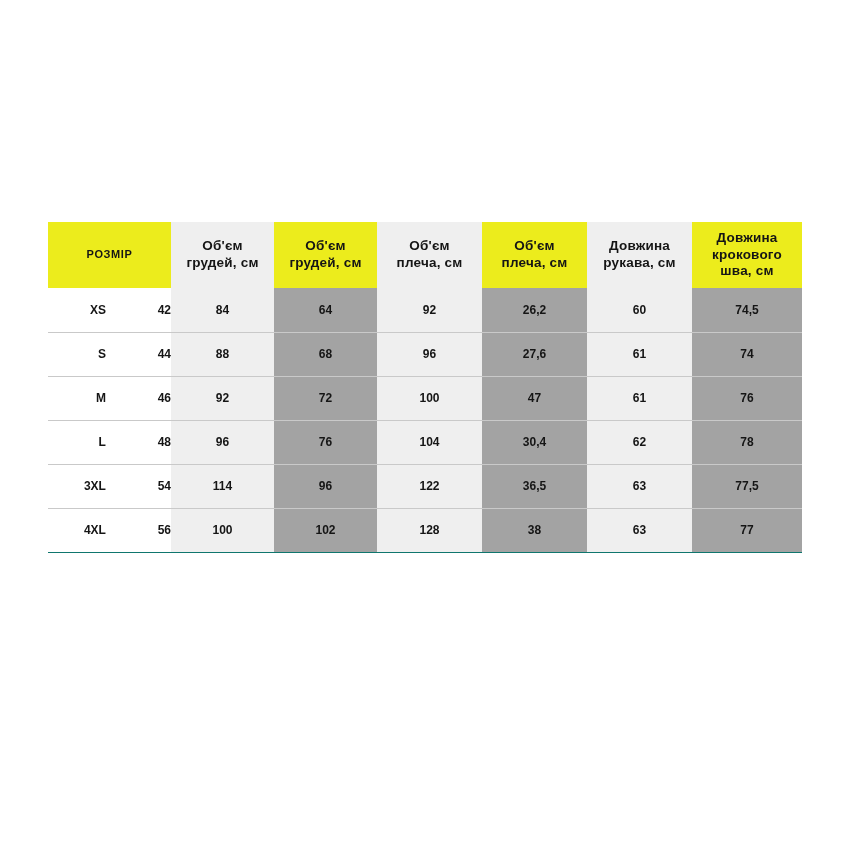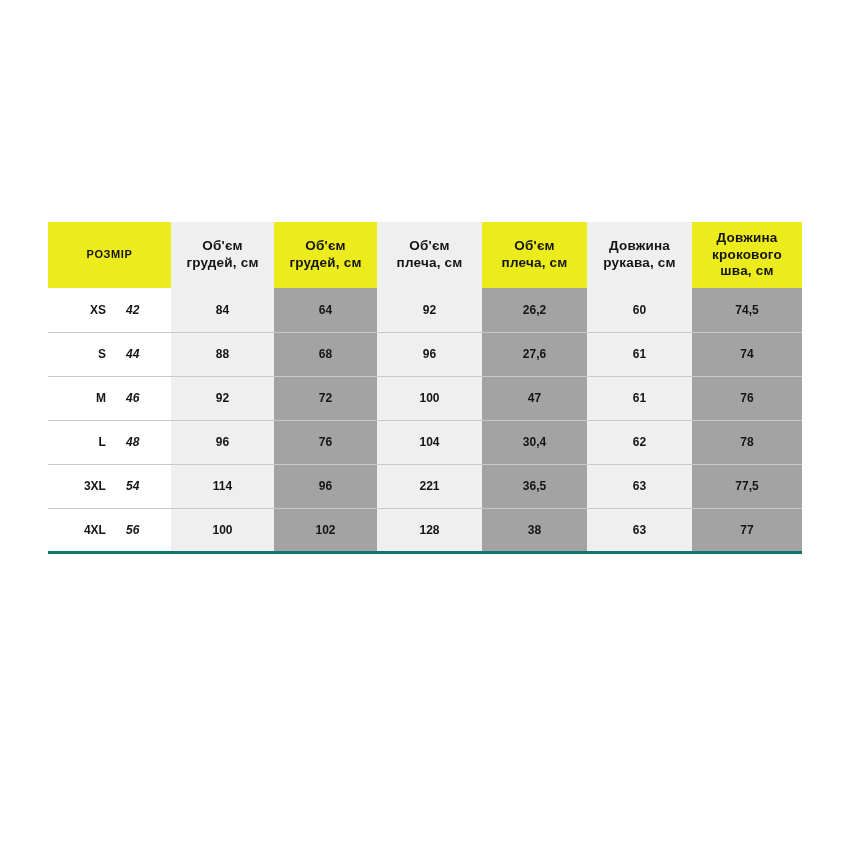--- a/index.html
+++ b/index.html
@@ -57,21 +57,21 @@
   tbody tr {
     height: 44px;
   }
   tbody td {
     font-size: 12px;
     font-weight: bold;
     color: #151515;
     border-bottom: 1px solid #c9c9c9;
   }
   tbody tr:last-child td {
-    border-bottom: 3px solid #0f766e;
+    border-bottom: 1px solid #0f766e;
   }
 
   
   td.shade, th.shade {
     background: #efefef;
   }
   td.plain {
     background: #a3a3a3;
   }
 
@@ -88,24 +88,23 @@
     width: 100%;
   }
   .size-letter {
     width: 52%;
     text-align: right;
     padding-right: 6px;
     box-sizing: border-box;
   }
   .size-number {
     width: 48%;
-    text-align: left;
+    text-align: right;
     padding-left: 14px;
     box-sizing: border-box;
-    font-style: italic;
   }
 </style>
 </head>
 <body>
 
 <div class="table-wrap">
   <table class="size-table">
     <colgroup>
       <col style="width:123px">
       <col style="width:103px">
@@ -213,21 +212,21 @@
 
       <tr>
         <td class="col-size">
           <div class="size-cell">
             <span class="size-letter">3XL</span>
             <span class="size-number">54</span>
           </div>
         </td>
         <td class="shade">114</td>
         <td class="plain">96</td>
-        <td class="shade">221</td>
+        <td class="shade">122</td>
         <td class="plain">36,5</td>
         <td class="shade">63</td>
         <td class="plain">77,5</td>
       </tr>
 
       <tr>
         <td class="col-size">
           <div class="size-cell">
             <span class="size-letter">4XL</span>
             <span class="size-number">56</span>

